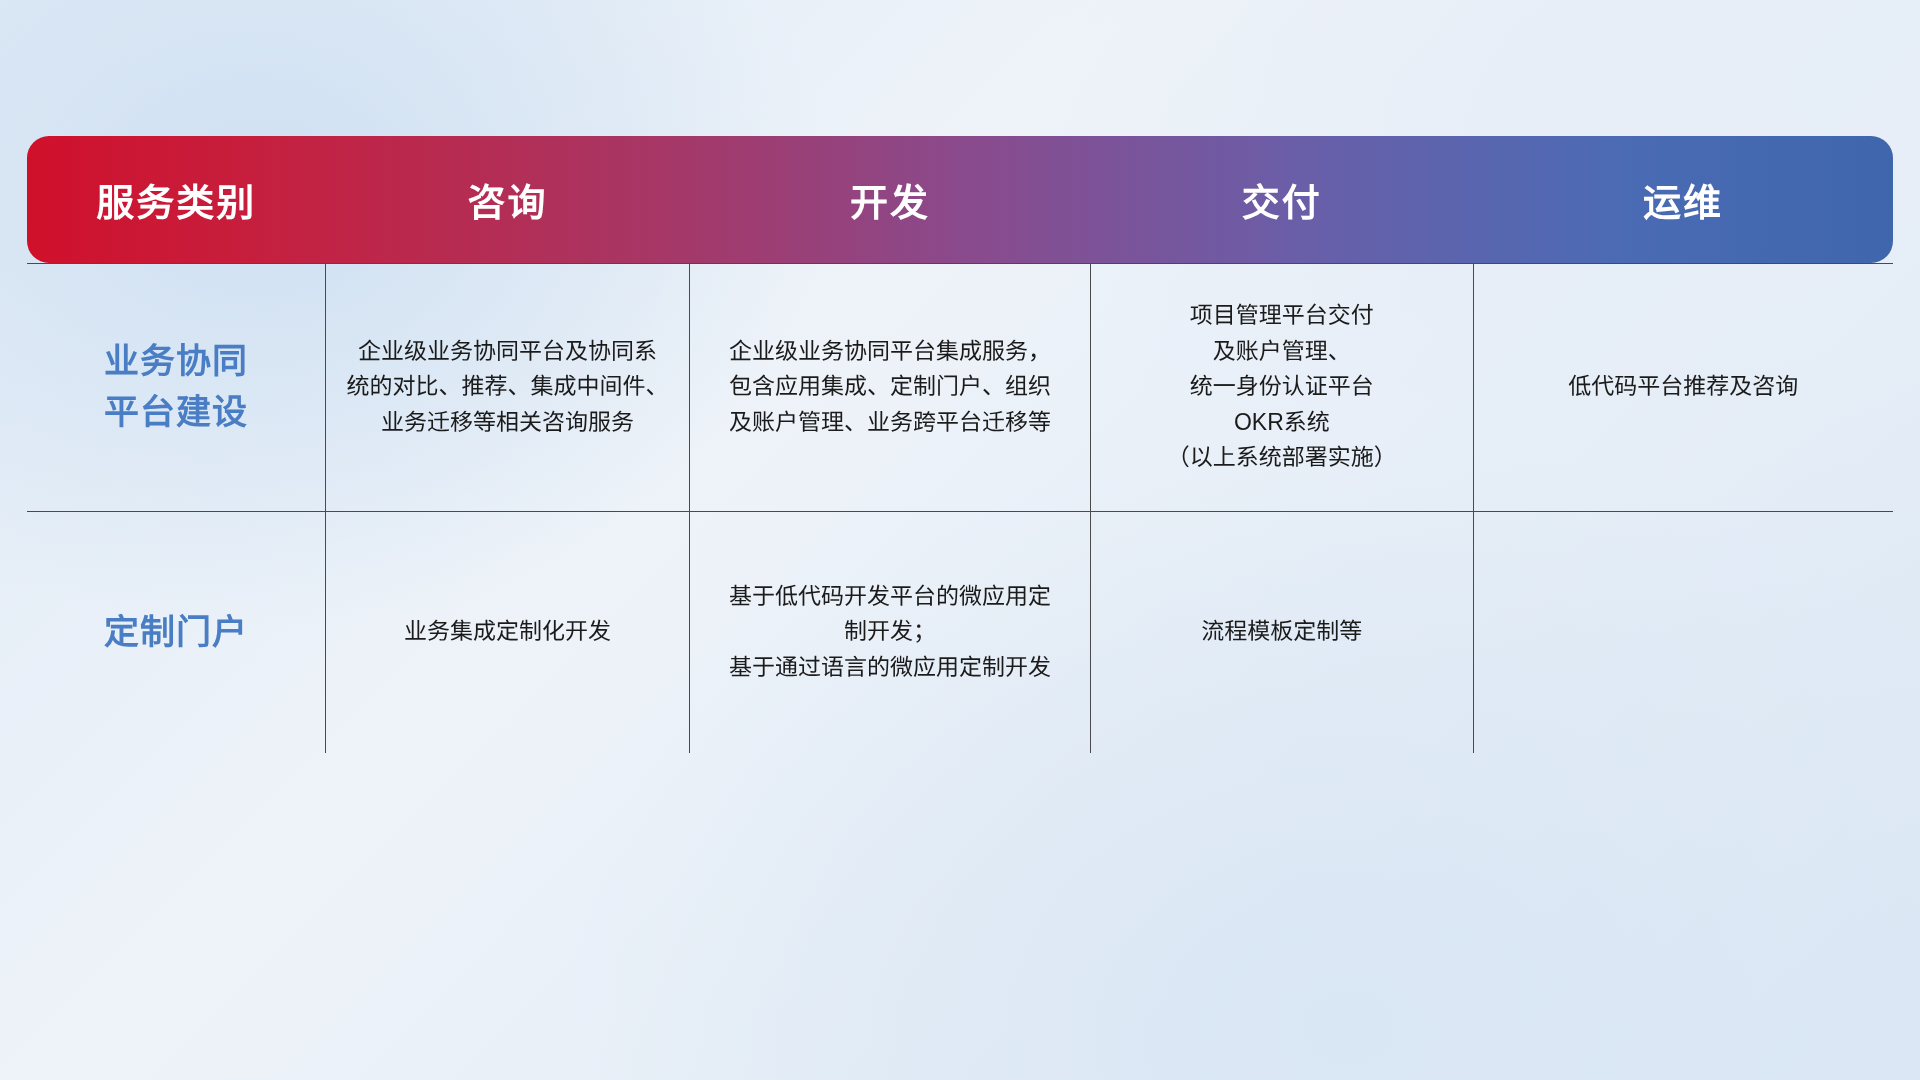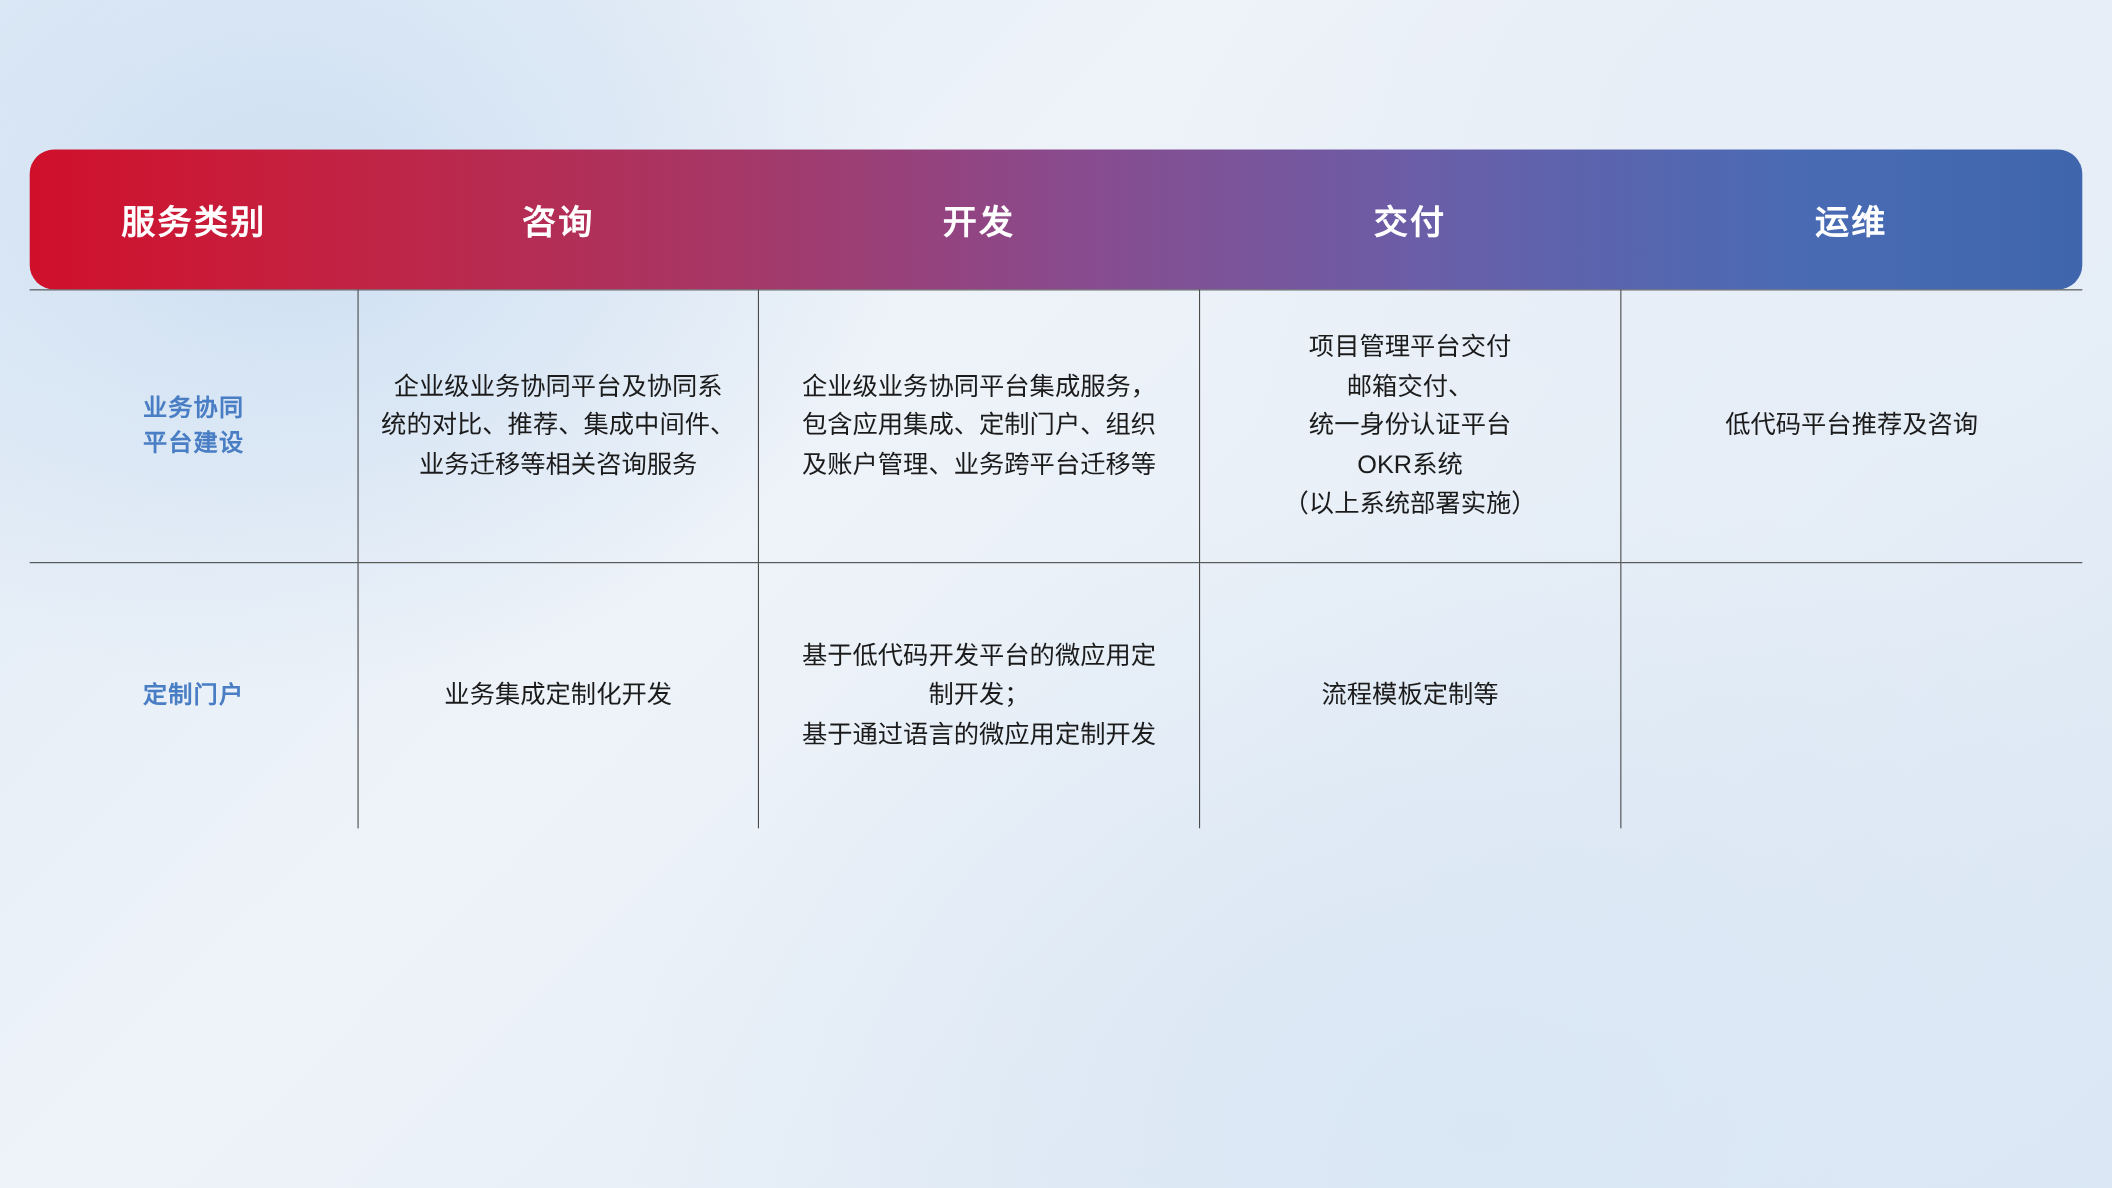--- a/index.html
+++ b/index.html
@@ -38,21 +38,21 @@
     border-collapse: collapse;
     table-layout: fixed;
   }
 
   thead tr.header-row {
     height: 127px;
   }
 
   thead th {
     color: #ffffff;
-    font-size: 31px;
+    font-size: 38px;
     font-weight: bold;
     text-align: center;
     vertical-align: middle;
     letter-spacing: 2px;
     padding: 0;
     position: relative;
     z-index: 2;
     background: transparent;
   }
 
@@ -74,21 +74,21 @@
     font-size: 23px;
     line-height: 1.55;
     color: #1b1b1b;
     padding: 14px 16px;
     background: transparent;
   }
 
   tbody td.category {
     color: #4a7ec4;
     font-weight: bold;
-    font-size: 22px;
+    font-size: 35px;
     line-height: 1.45;
     letter-spacing: 1px;
     border-left: none;
   }
 
   tbody td.last-col {
     border-right: none;
   }
 
   tbody tr:last-child td {
@@ -144,21 +144,21 @@
 统的对比、推荐、集成中间件、
 业务迁移等相关咨询服务</span>
           </td>
           <td>
             <span class="cell-text">企业级业务协同平台集成服务，
 包含应用集成、定制门户、组织
 及账户管理、业务跨平台迁移等</span>
           </td>
           <td>
             <span class="cell-text">项目管理平台交付
-邮箱交付、
+及账户管理、
 统一身份认证平台
 OKR系统
 （以上系统部署实施）</span>
           </td>
           <td class="last-col">
             <span class="cell-text">低代码平台推荐及咨询</span>
           </td>
         </tr>
         <tr class="row-3">
           <td class="category">

